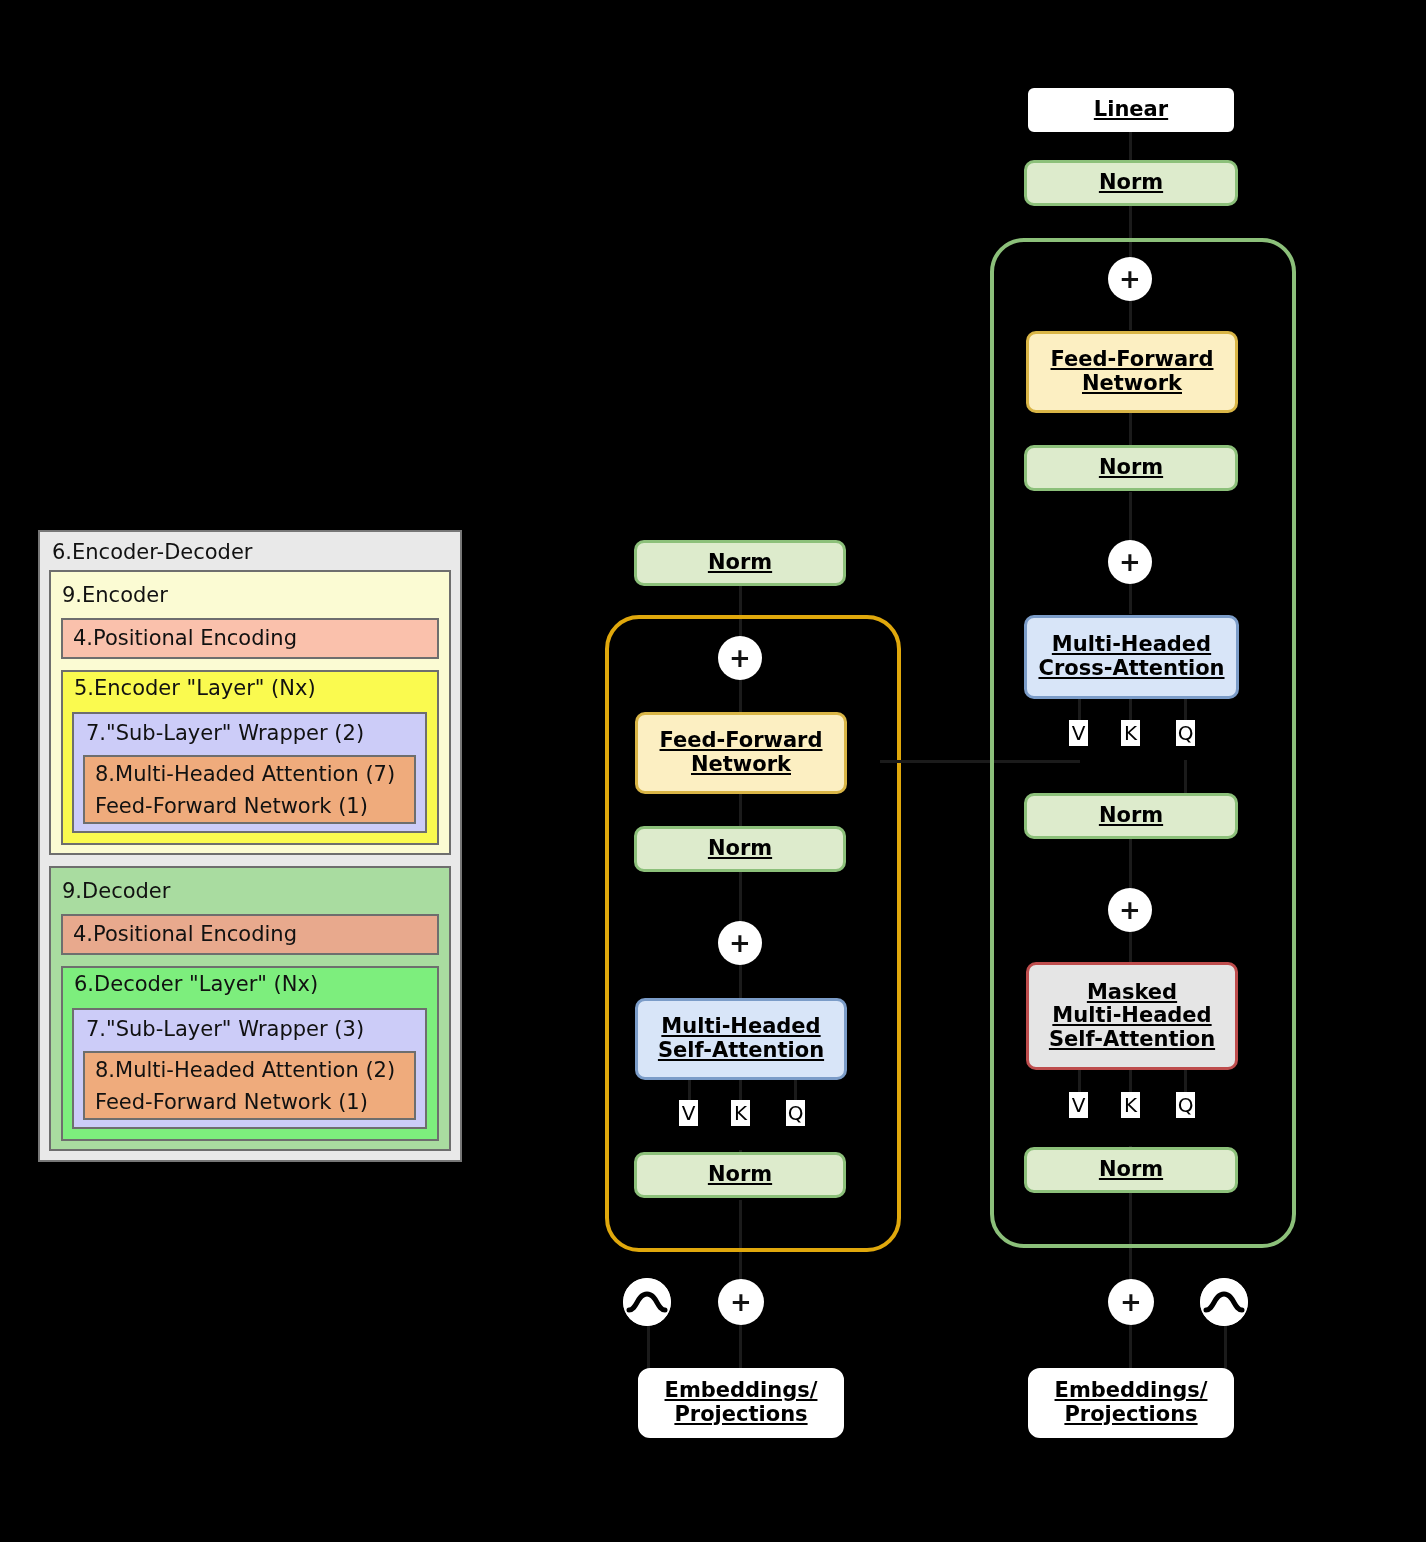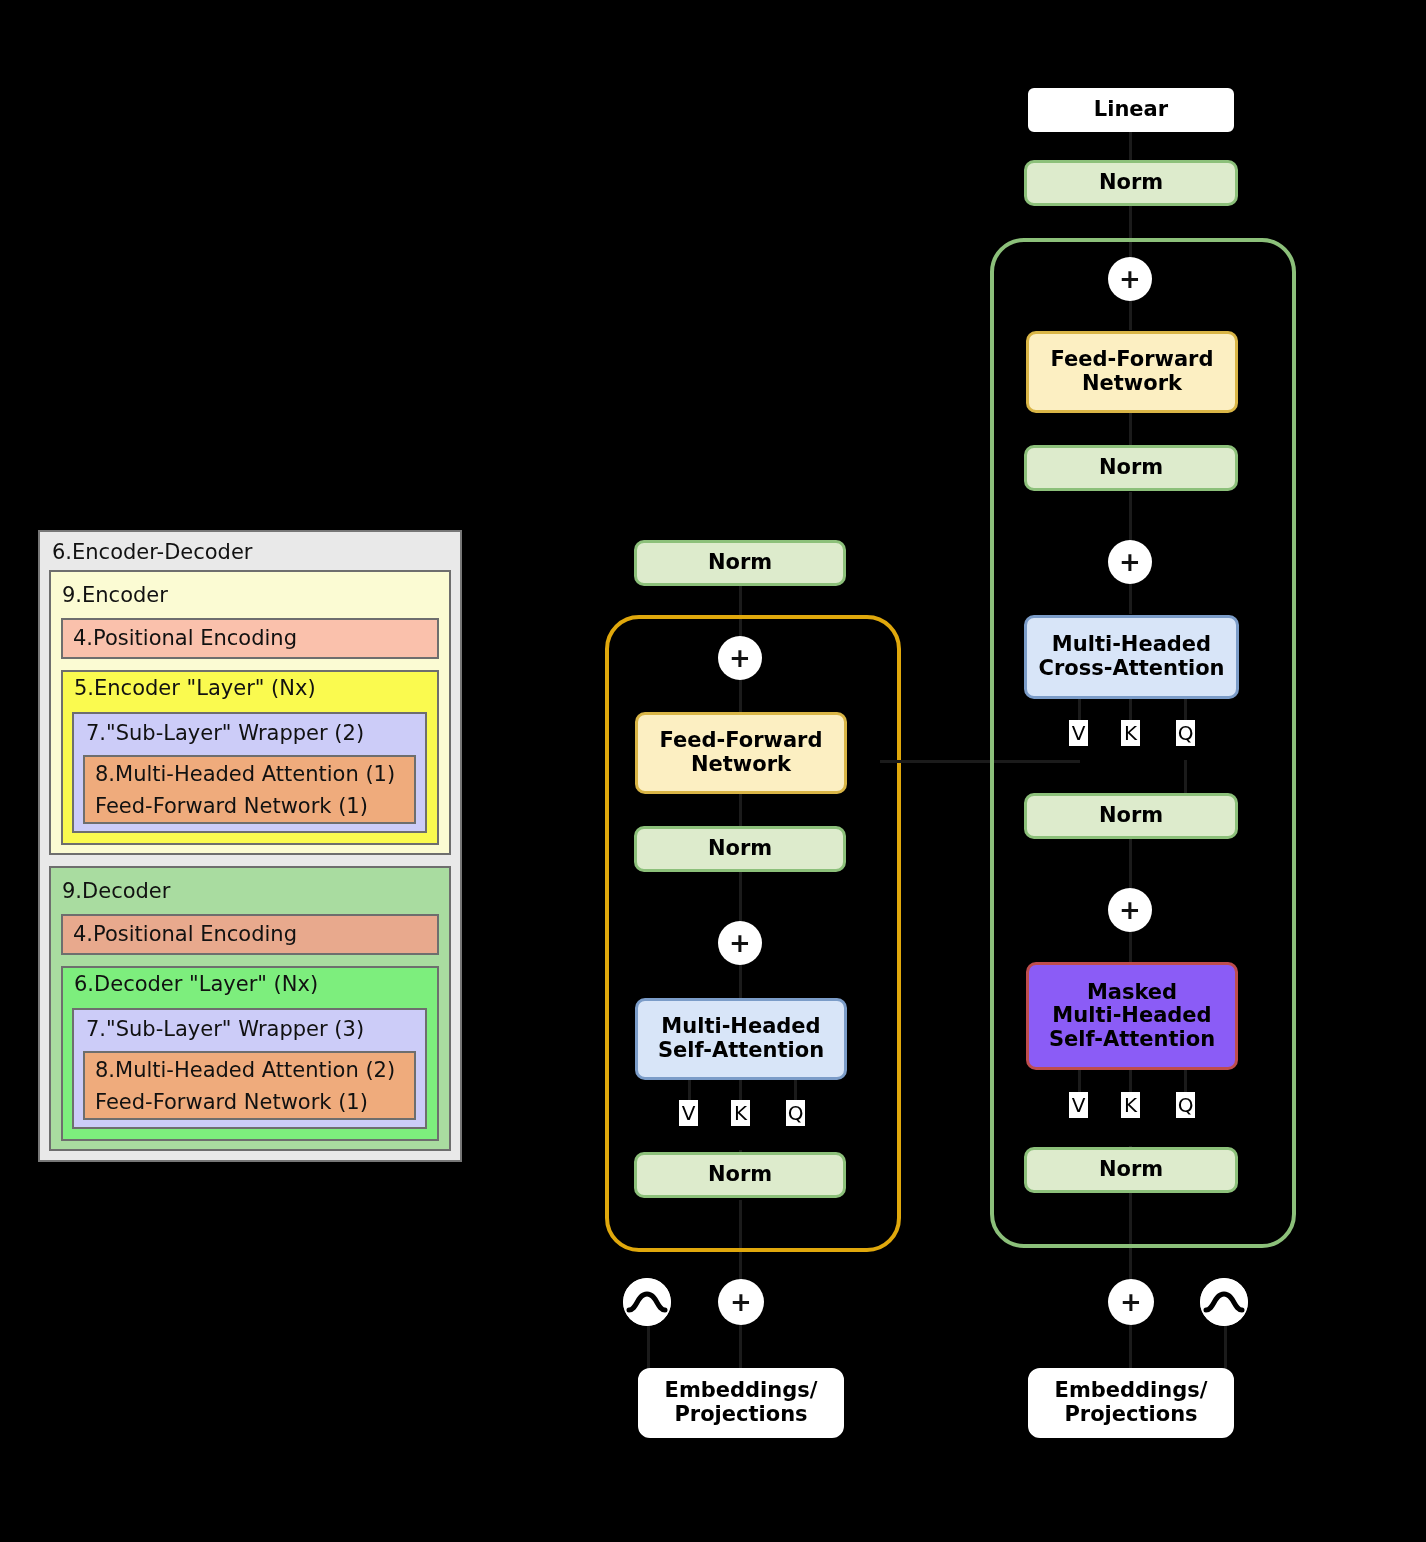--- a/index.html
+++ b/index.html
@@ -28,25 +28,26 @@
     color: #000000;
     line-height: 1.12;
   }
 
   
   .box {
     border-radius: 10px;
     border-width: 3px;
     border-style: solid;
     font-size: 21px;
+    text-decoration: underline;
   }
   .box-norm   { background:#DDEBCC; border-color:#8CC07A; }
   .box-ffn    { background:#FCEFC2; border-color:#D9B546; }
   .box-attn   { background:#D8E5F8; border-color:#7B9CC8; }
-  .box-masked { background:#8b5cf6; border-color:#BE4D4D; }
+  .box-masked { background:#e5e5e5; border-color:#BE4D4D; }
   .box-white  { background:#FFFFFF; border-color:#FFFFFF; border-radius:6px; }
   .box-emb    { background:#FFFFFF; border-color:#FFFFFF; border-radius:12px; }
 
   
   .wrapper {
     position: absolute;
     box-sizing: border-box;
     border-width: 4px;
     border-style: solid;
     border-radius: 34px;
@@ -144,21 +145,21 @@
   <div class="lbox lbox-pe-enc" style="left:61px; top:618px; width:378px; height:41px;"></div>
   <div class="ltitle" style="left:73px; top:626px;">4.Positional Encoding</div>
 
   <div class="lbox lbox-layer-e" style="left:61px; top:670px; width:378px; height:175px;"></div>
   <div class="ltitle" style="left:74px; top:676px;">5.Encoder "Layer" (Nx)</div>
 
   <div class="lbox lbox-sub" style="left:72px; top:712px; width:355px; height:121px;"></div>
   <div class="ltitle" style="left:86px; top:721px;">7."Sub-Layer" Wrapper (2)</div>
 
   <div class="lbox lbox-inner" style="left:83px; top:755px; width:333px; height:69px;"></div>
-  <div class="ltitle" style="left:95px; top:762px;">8.Multi-Headed Attention (1)</div>
+  <div class="ltitle" style="left:95px; top:762px;">8.Multi-Headed Attention (7)</div>
   <div class="ltitle" style="left:95px; top:794px;">Feed-Forward Network (1)</div>
 
   <div class="lbox lbox-decoder" style="left:49px; top:866px; width:402px; height:285px;"></div>
   <div class="ltitle" style="left:62px; top:879px;">9.Decoder</div>
 
   <div class="lbox lbox-pe-dec" style="left:61px; top:914px; width:378px; height:41px;"></div>
   <div class="ltitle" style="left:73px; top:922px;">4.Positional Encoding</div>
 
   <div class="lbox lbox-layer-d" style="left:61px; top:966px; width:378px; height:175px;"></div>
   <div class="ltitle" style="left:74px; top:972px;">6.Decoder "Layer" (Nx)</div>

